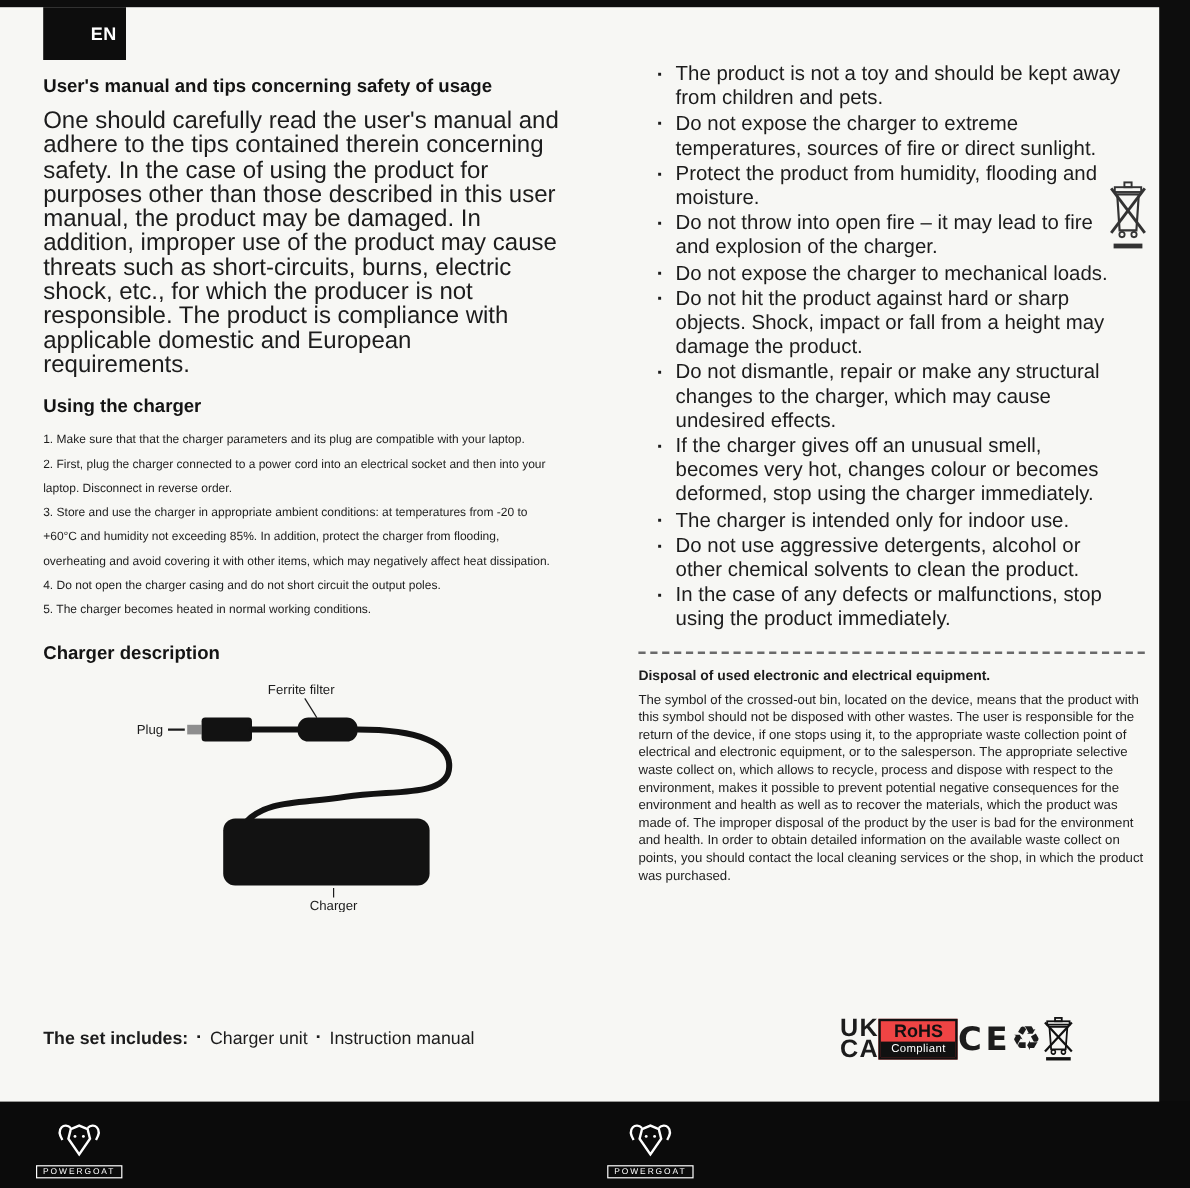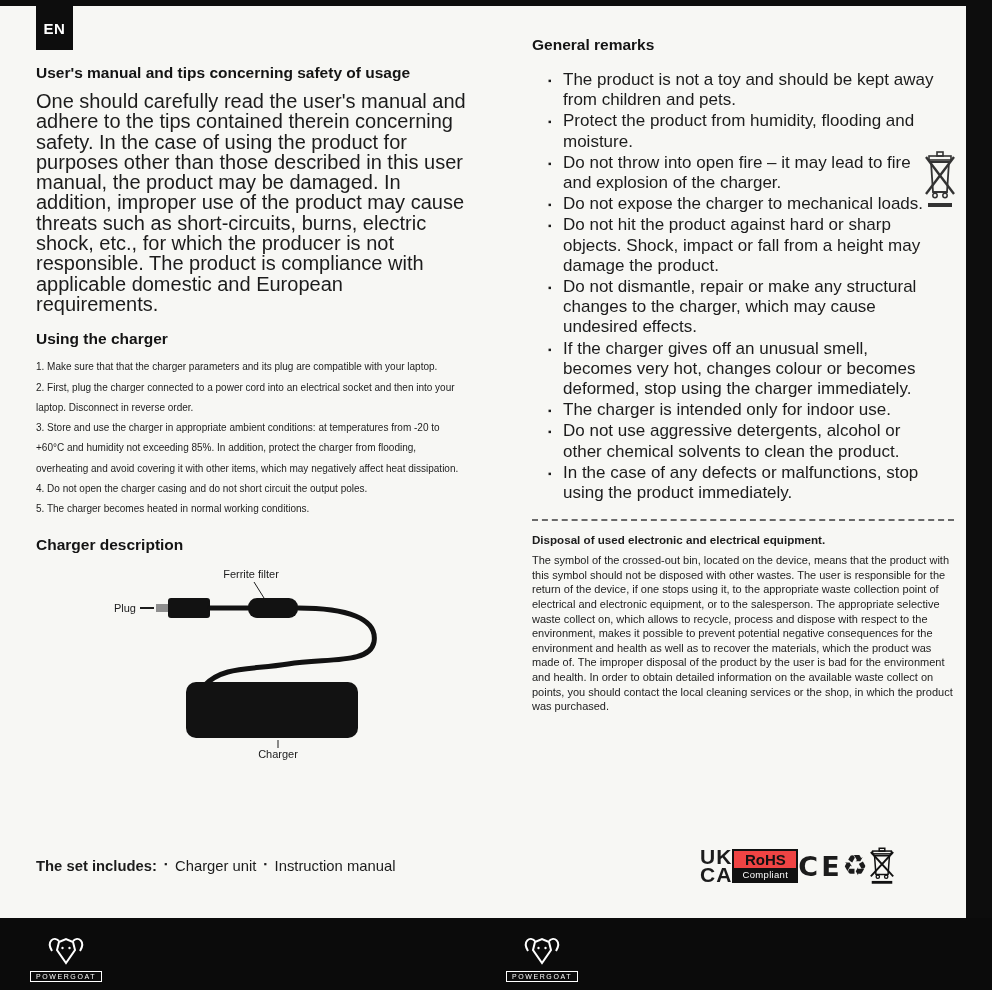--- a/index.html
+++ b/index.html
@@ -11,20 +11,21 @@
     -webkit-font-smoothing:antialiased;
   }
   .edge-top{position:absolute;top:0;left:0;width:100%;height:6px;background:#0d0d0d;}
   .edge-right{position:absolute;top:0;right:0;width:26px;height:100%;background:#0d0d0d;}
   .footer-band{position:absolute;bottom:0;left:0;width:100%;height:72px;background:#0b0b0b;z-index:5;}
 
   .lang-badge{
     position:absolute;left:36px;top:6px;width:37px;height:44px;background:#0d0d0d;
     color:#fff;font-weight:bold;font-size:15px;display:flex;align-items:center;justify-content:center;
     letter-spacing:.5px;
+    padding-left:32px;
   }
 
   .col-left{position:absolute;left:36px;top:64px;width:434px;}
   .col-right{position:absolute;left:532px;top:36px;width:422px;}
 
   h2{font-size:15.5px;font-weight:bold;margin:0 0 9px 0;color:#141414;}
   .body-text{font-size:20px;line-height:20.3px;margin:0 0 4px 0;}
   .step{font-size:10px;line-height:20.3px;margin:0;}
   .section-gap{margin-top:16px;}
 
@@ -115,23 +116,23 @@
   </div>
 </div>
 
 <div class="set-line">
   <b>The set includes:</b>
   <span class="set-item">Charger unit</span>
   <span class="set-item">Instruction manual</span>
 </div>
 
 <div class="col-right">
-  <h2>General remarks</h2>
   <ul class="remarks">
     <li>The product is not a toy and should be kept away from children and pets.</li>
+    <li>Do not expose the charger to extreme temperatures, sources of fire or direct sunlight.</li>
     <li>Protect the product from humidity, flooding and moisture.</li>
     <li>Do not throw into open fire – it may lead to fire and explosion of the charger.</li>
     <li>Do not expose the charger to mechanical loads.</li>
     <li>Do not hit the product against hard or sharp objects. Shock, impact or fall from a height may damage the product.</li>
     <li>Do not dismantle, repair or make any structural changes to the charger, which may cause undesired effects.</li>
     <li>If the charger gives off an unusual smell, becomes very hot, changes colour or becomes deformed, stop using the charger immediately.</li>
     <li>The charger is intended only for indoor use.</li>
     <li>Do not use aggressive detergents, alcohol or other chemical solvents to clean the product.</li>
     <li>In the case of any defects or malfunctions, stop using the product immediately.</li>
   </ul>

